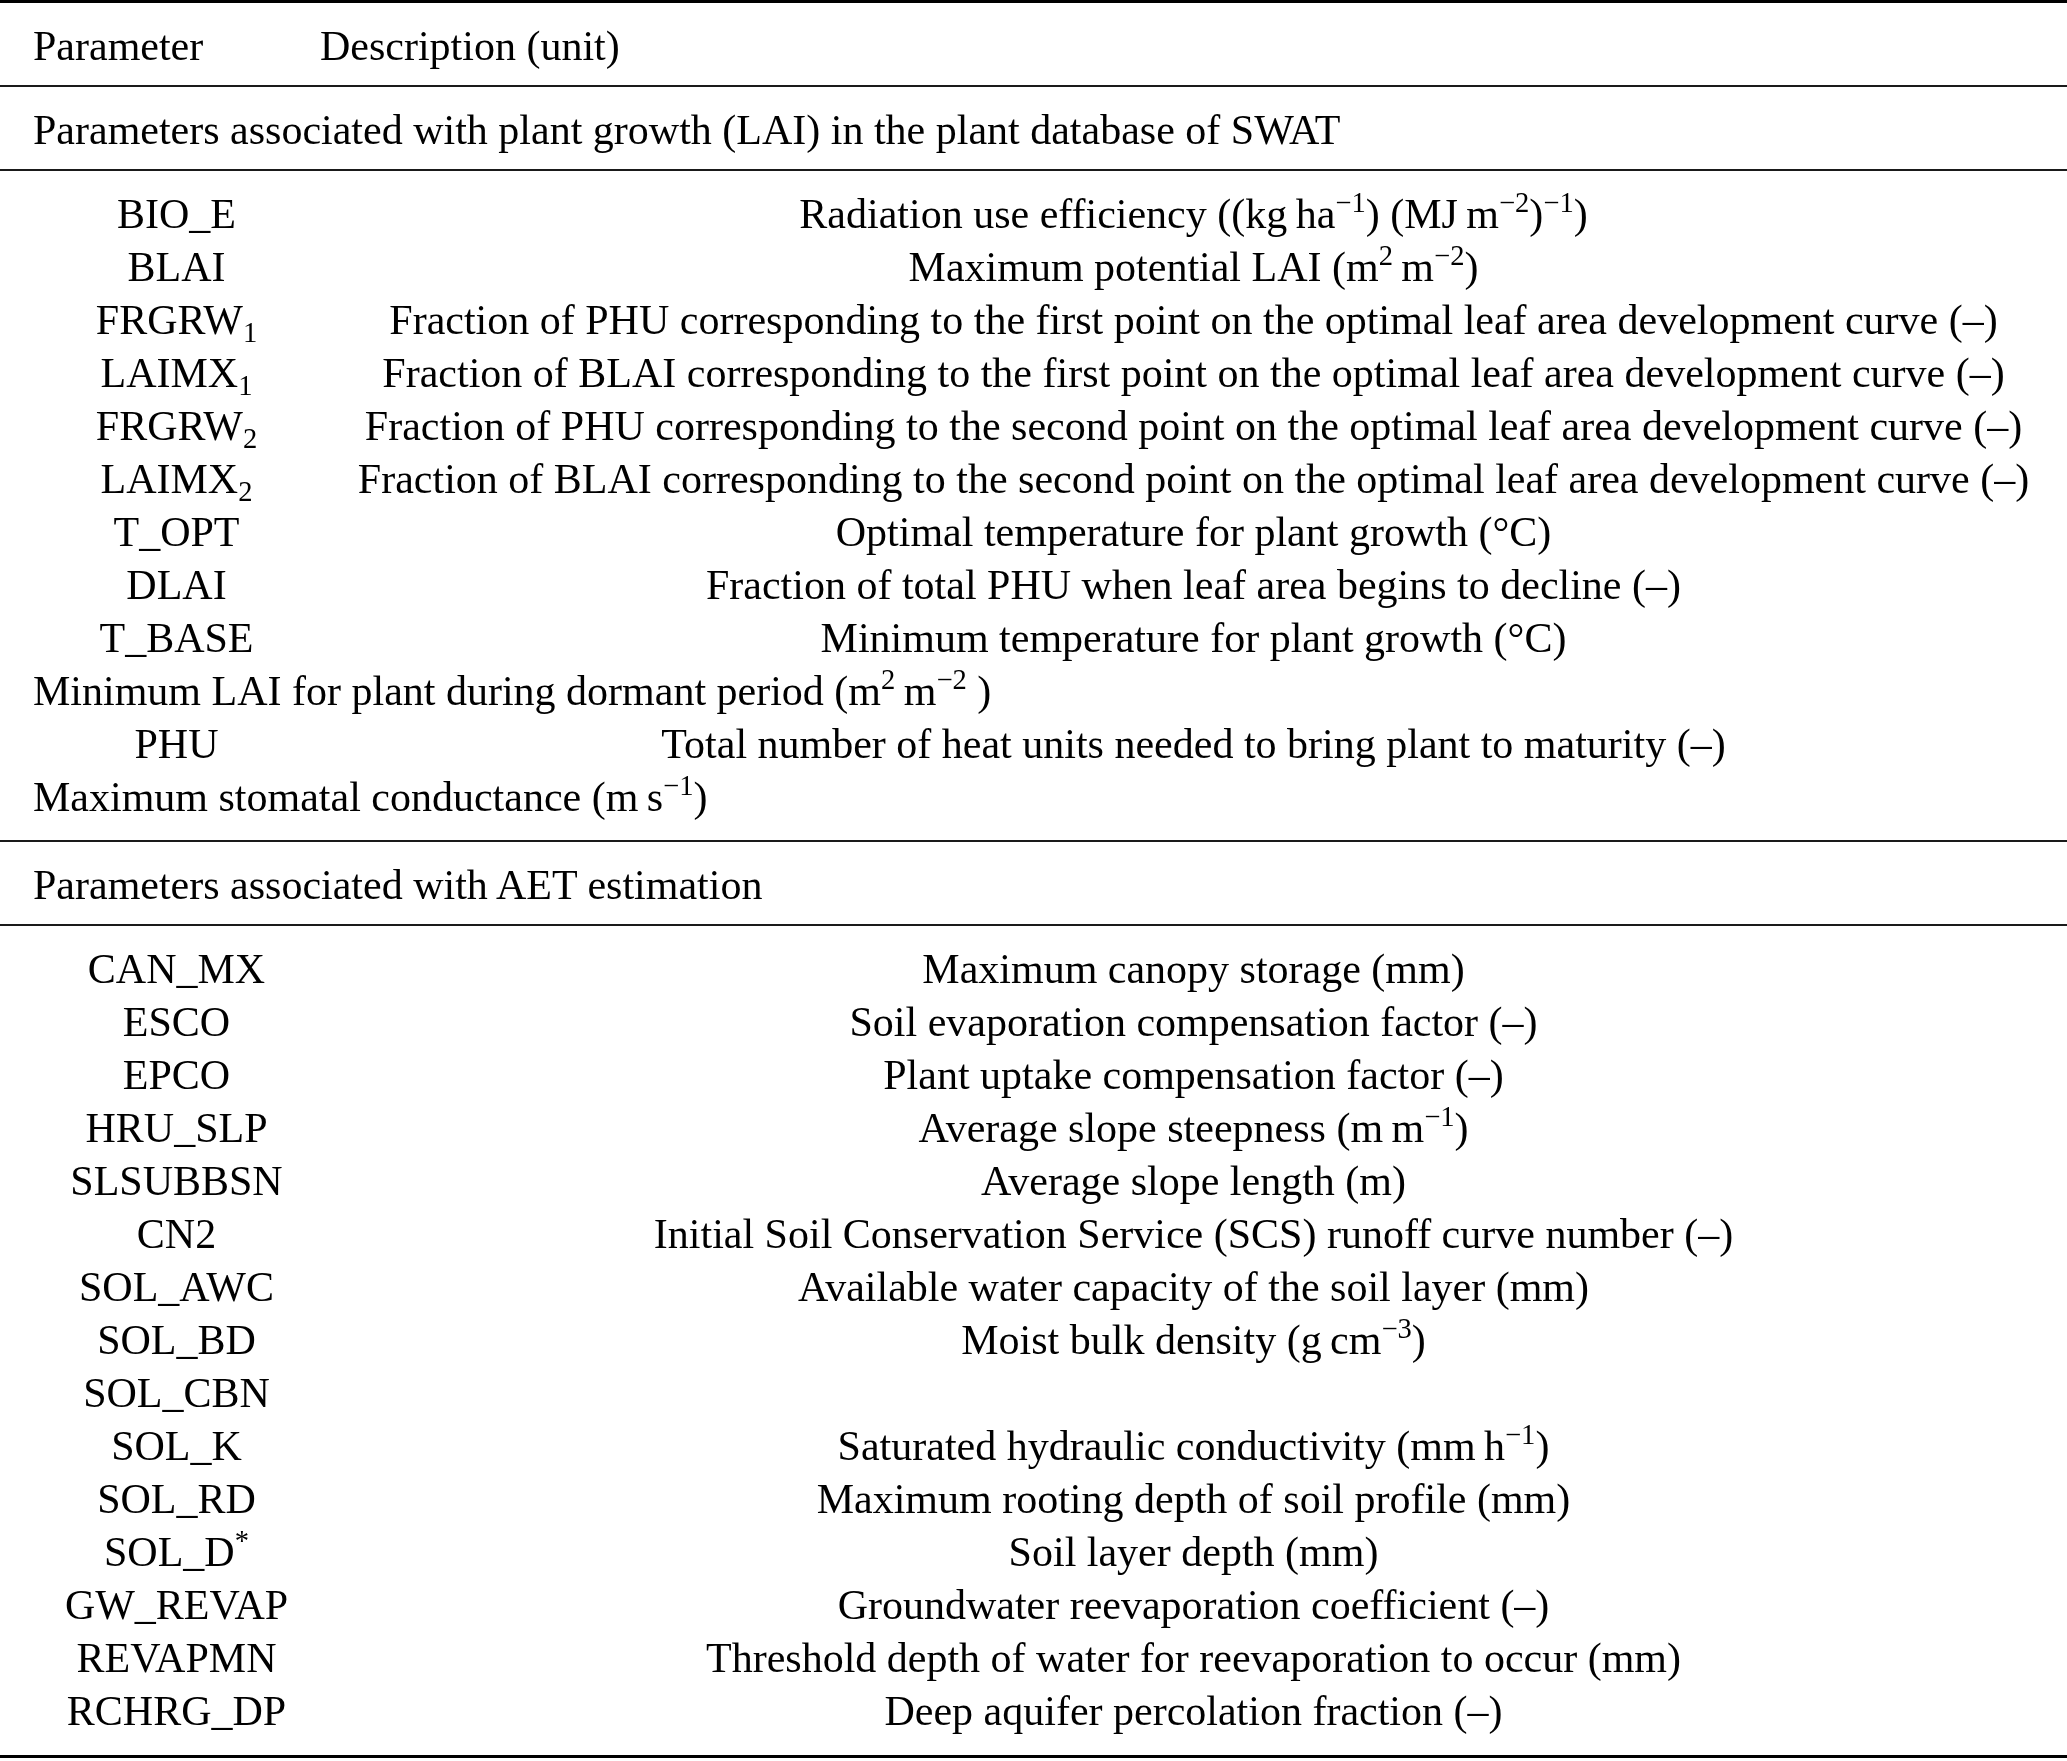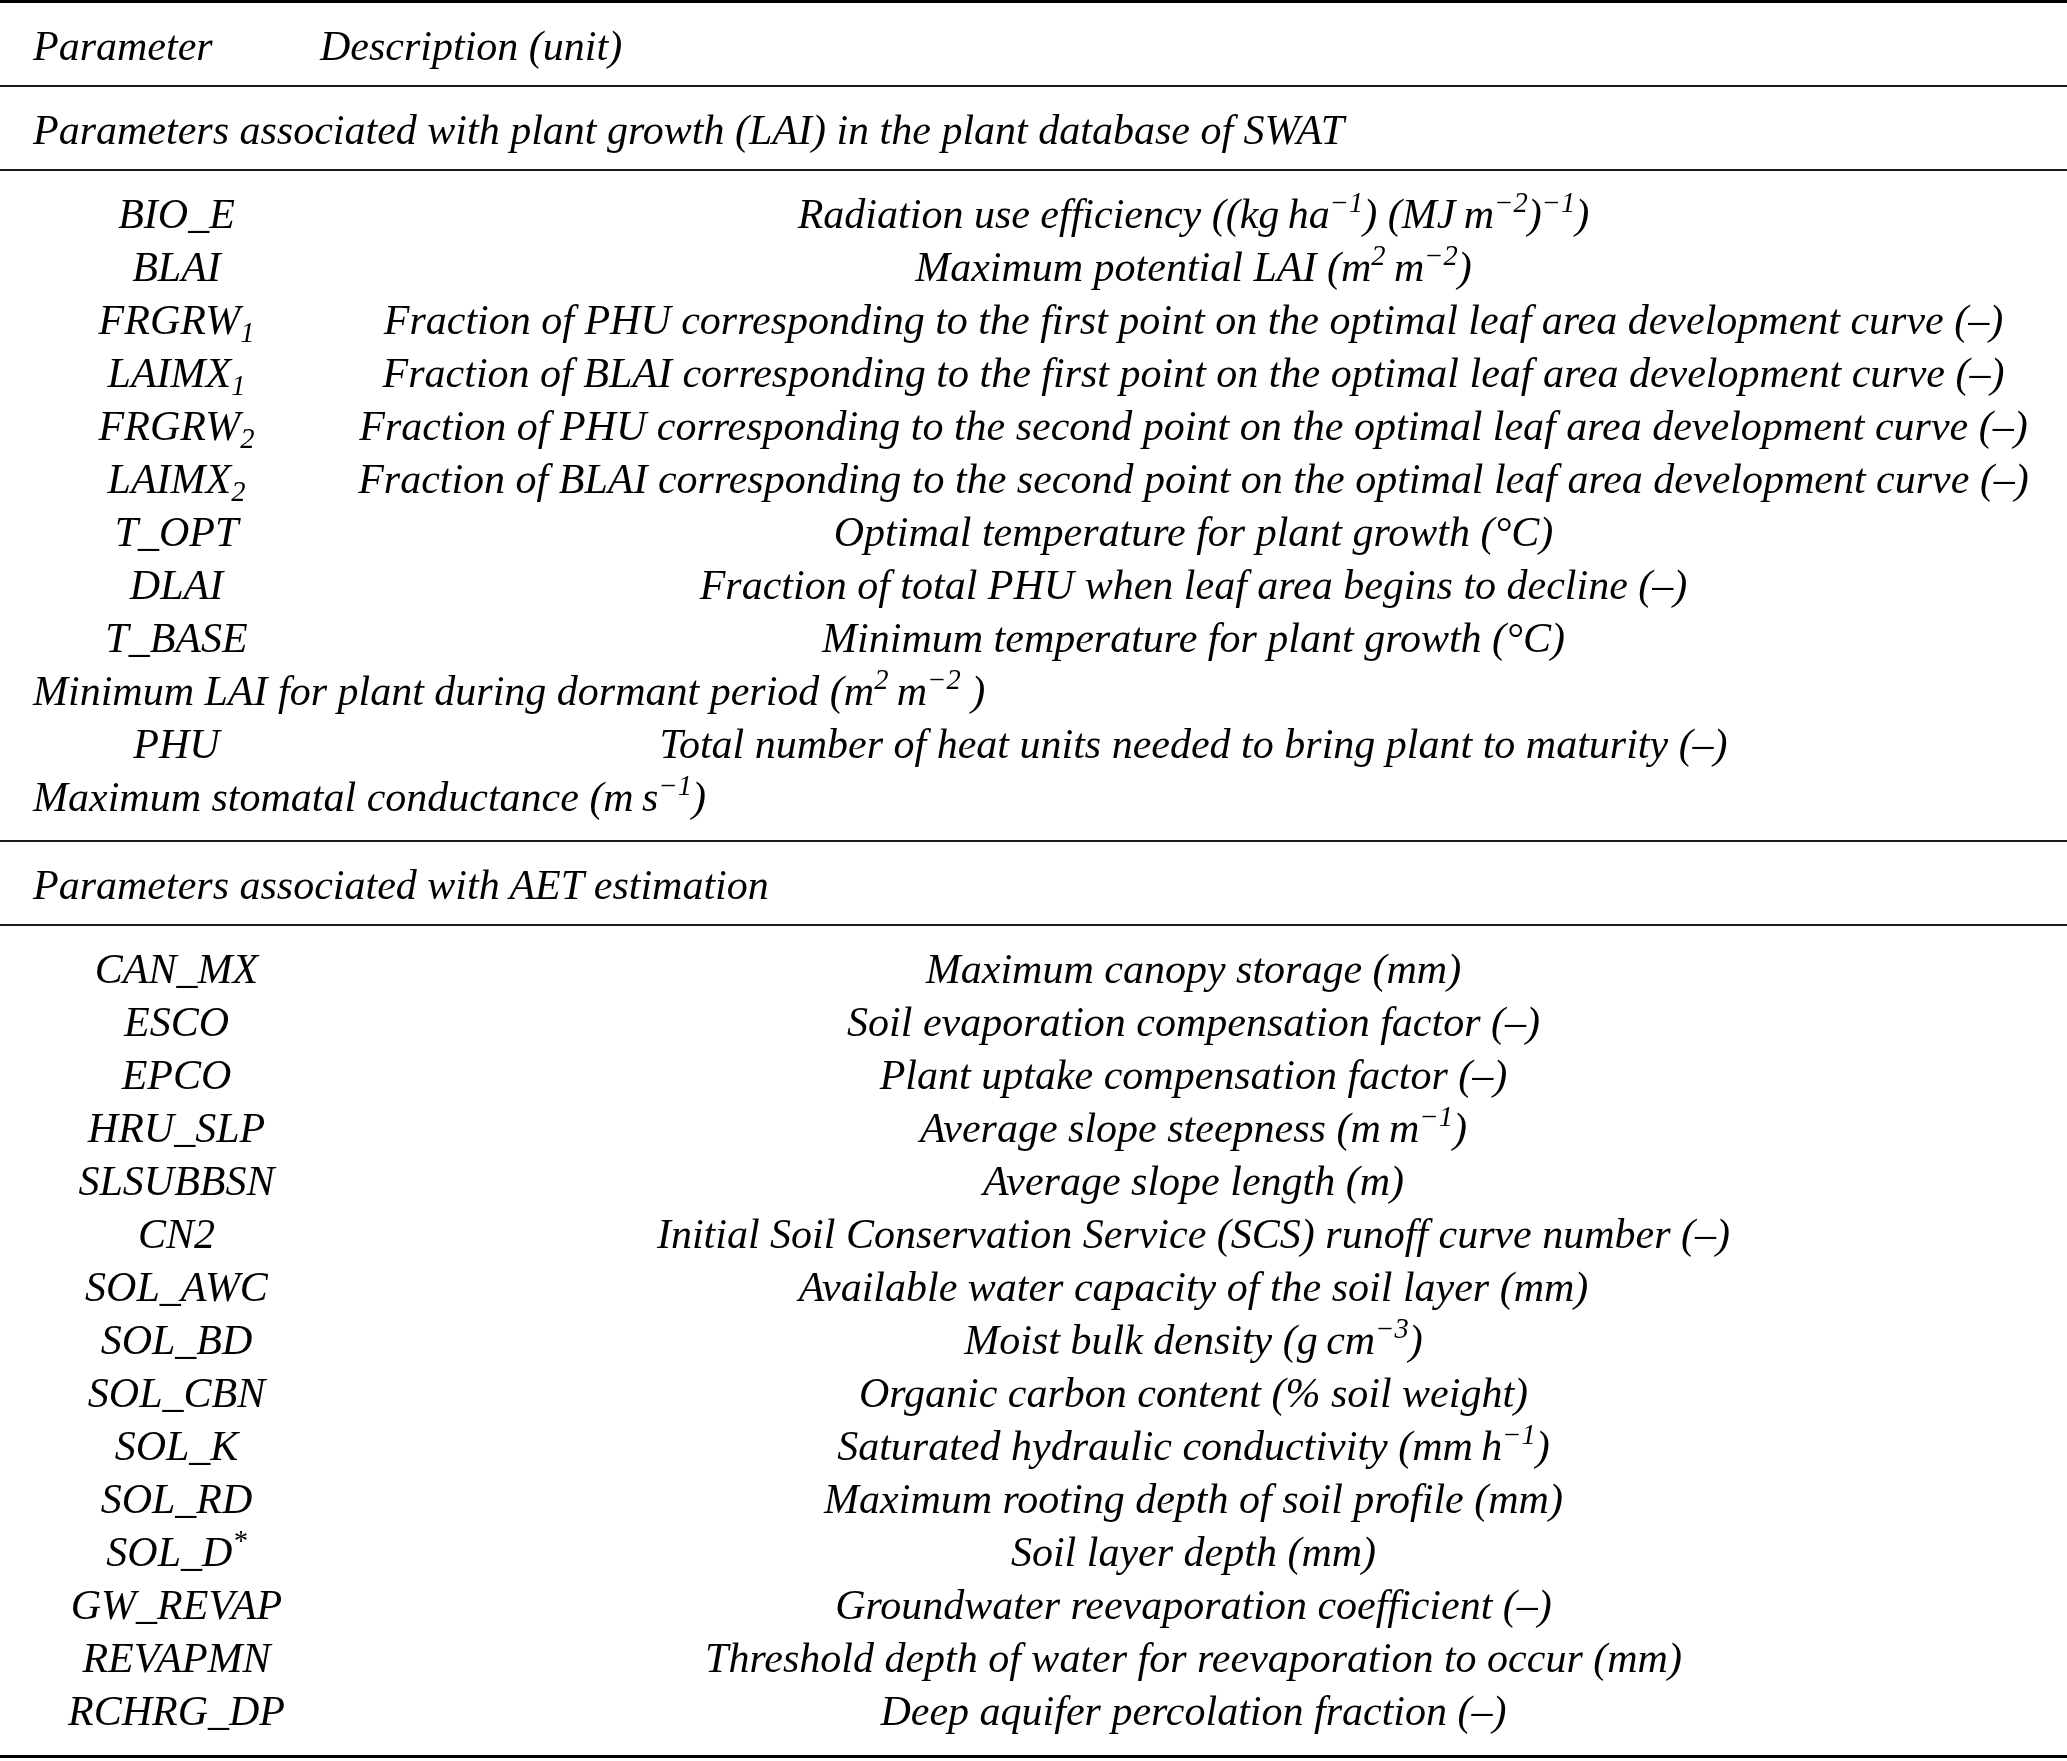--- a/index.html
+++ b/index.html
@@ -10,21 +10,20 @@
   .page {
     position: relative;
     width: 2067px;
     height: 1761px;
     background: #ffffff;
     color: #000000;
     font-family: "Liberation Serif", "DejaVu Serif", serif;
     font-size: 42px;
     overflow: hidden;
     box-sizing: border-box;
-    font-style: italic;
   }
   .rule {
     width: 100%;
     height: 2px;
     background: #1a1a1a;
   }
   .rule.heavy {
     height: 3px;
     background: #000000;
   }
@@ -168,21 +167,20 @@
         <div class="row">
           <span class="cell">SOL_AWC</span>
           <span class="cell">Available water capacity of the soil layer (mm)</span>
         </div>
         <div class="row">
           <span class="cell">SOL_BD</span>
           <span class="cell">Moist bulk density (g cm<sup>−3</sup>)</span>
         </div>
         <div class="row">
           <span class="cell">SOL_CBN</span>
-          <span class="cell">Organic carbon content (% soil weight)</span>
         </div>
         <div class="row">
           <span class="cell">SOL_K</span>
           <span class="cell">Saturated hydraulic conductivity (mm h<sup>−1</sup>)</span>
         </div>
         <div class="row">
           <span class="cell">SOL_RD</span>
           <span class="cell">Maximum rooting depth of soil profile (mm)</span>
         </div>
         <div class="row">

